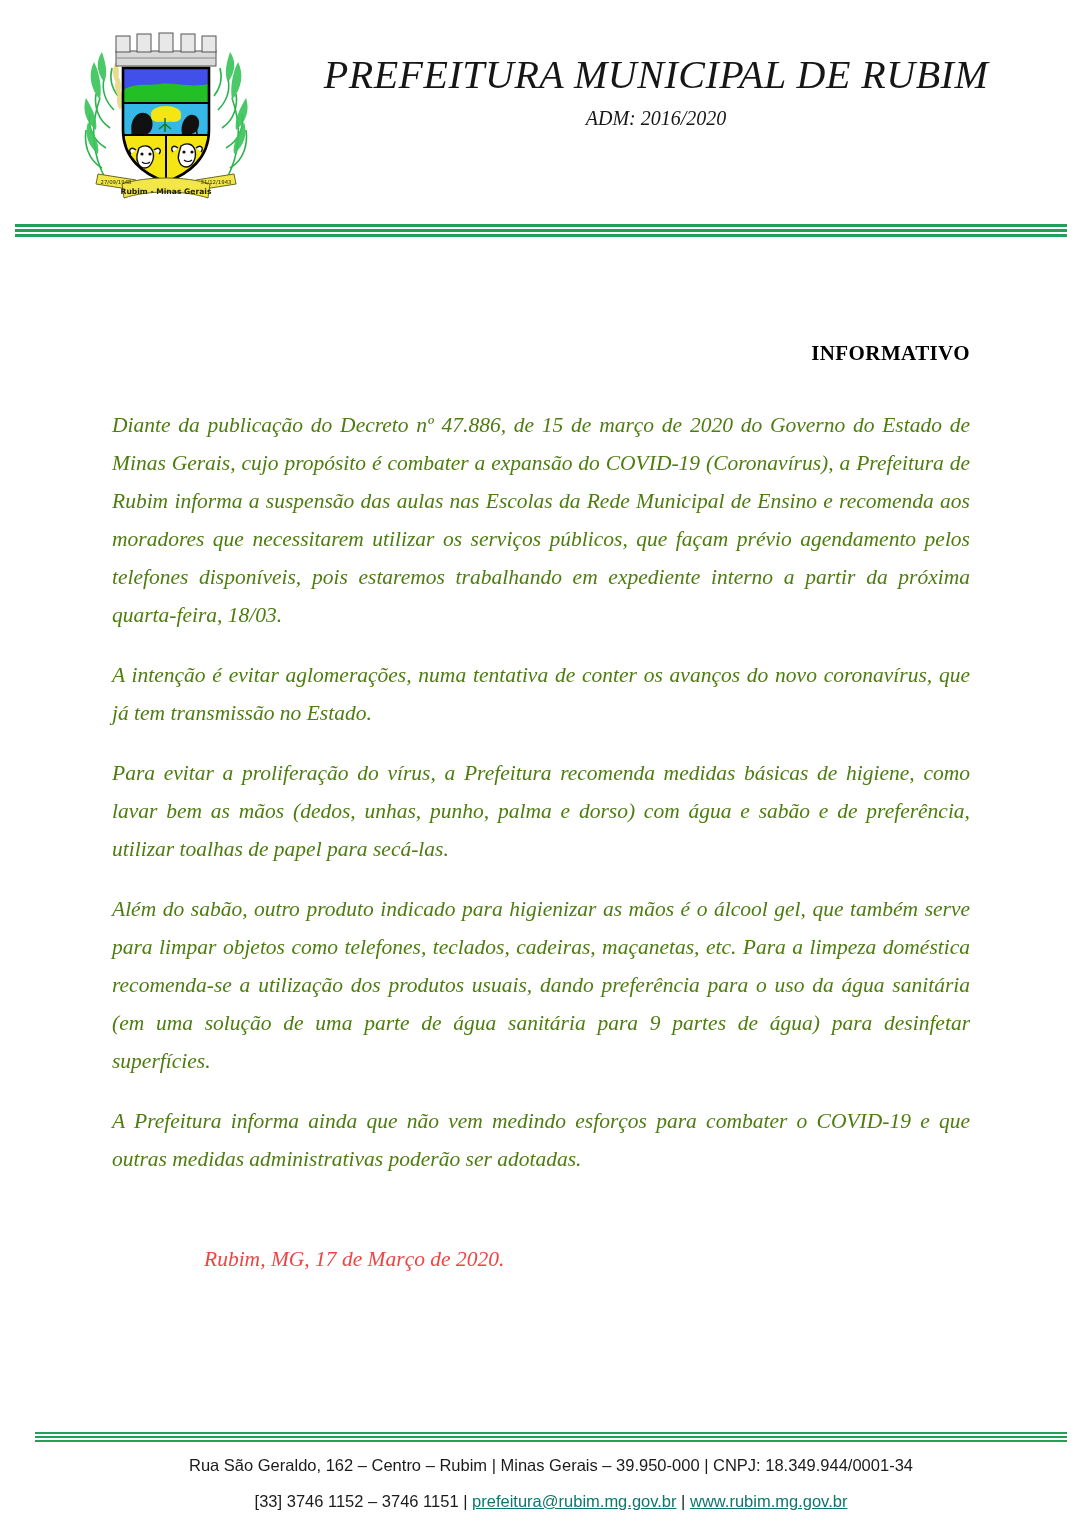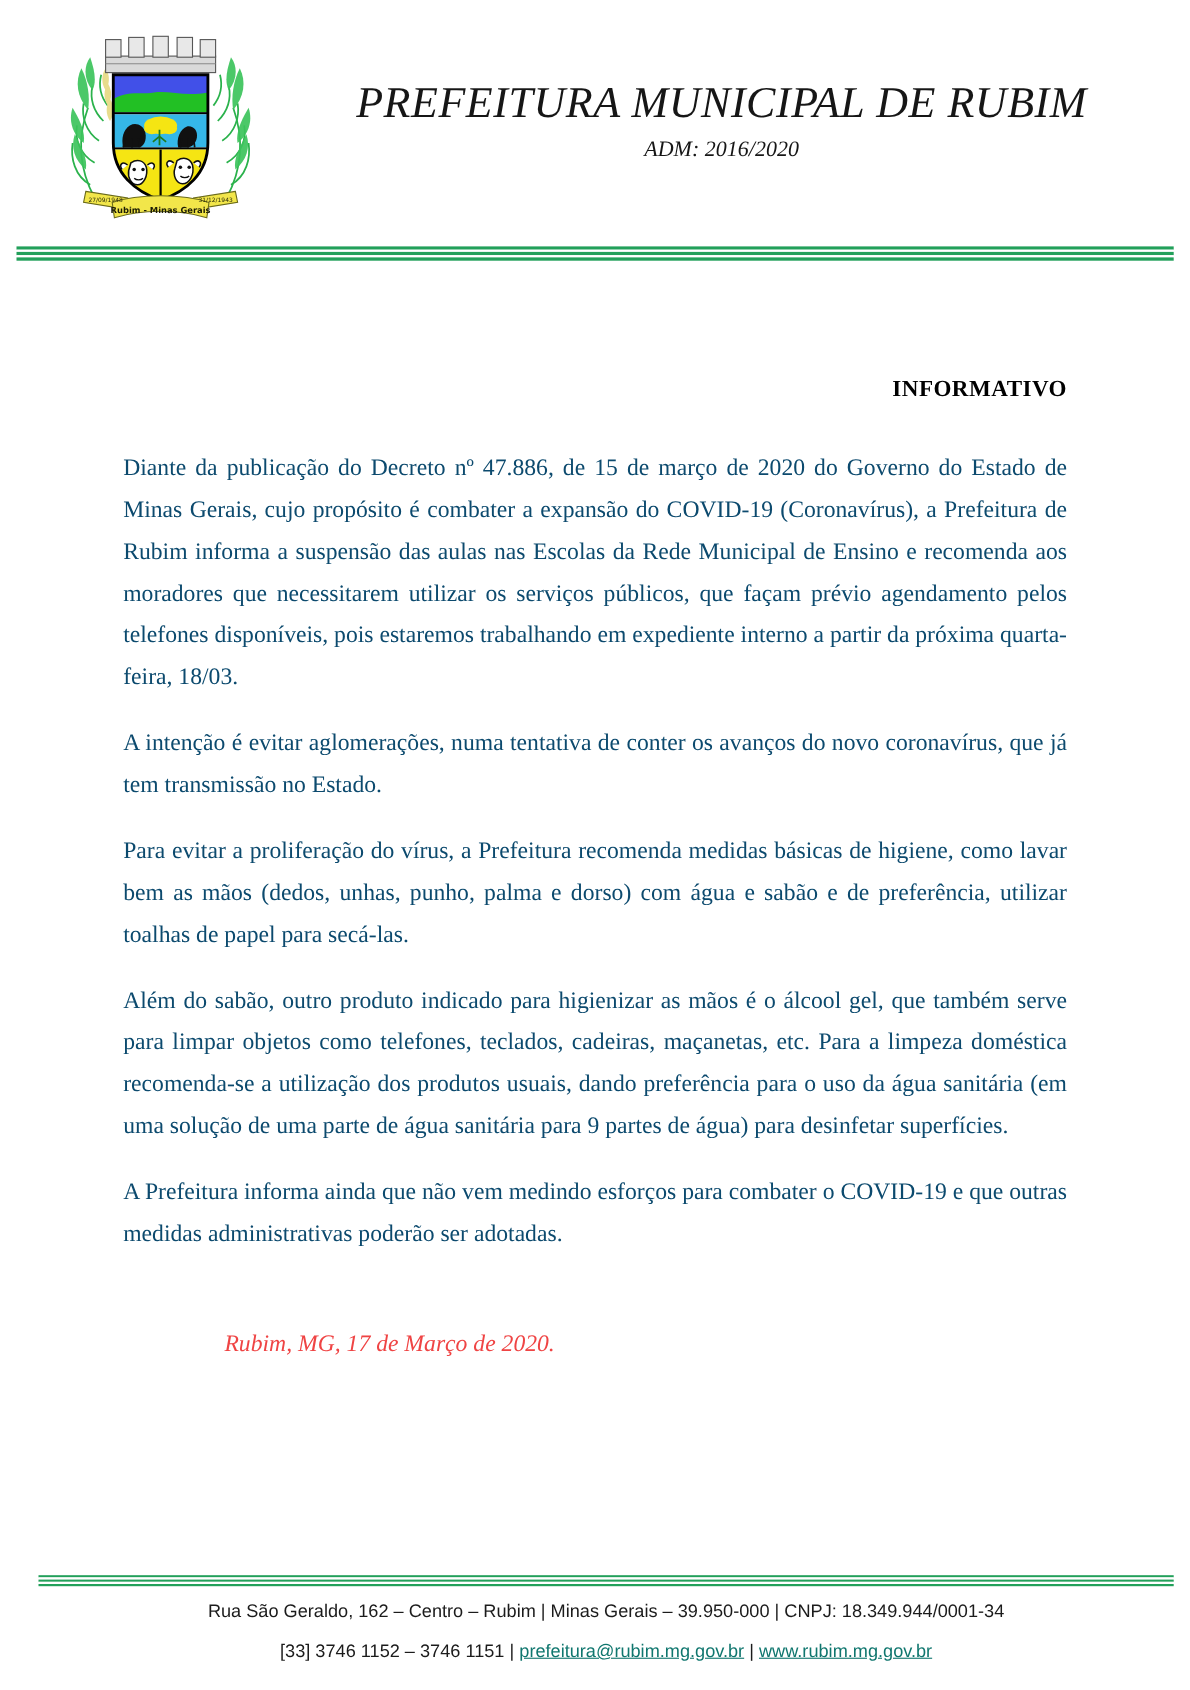--- a/index.html
+++ b/index.html
@@ -16,32 +16,32 @@
     overflow: hidden;
   }
 
   
   .header {
     position: relative;
     height: 212px;
   }
   .crest-wrap {
     position: absolute;
-    left: 56px;
+    left: 76px;
     top: 22px;
     width: 180px;
     height: 186px;
   }
   .crest-svg { display: block; width: 180px; height: 186px; }
 
   .header-titles {
     position: absolute;
     left: 260px;
     right: 30px;
-    top: 70px;
+    top: 52px;
     text-align: center;
   }
   .org-title {
     font-family: "Liberation Serif", "DejaVu Serif", serif;
     font-style: italic;
     font-weight: 400;
     font-size: 40px;
     letter-spacing: 0.5px;
     line-height: 1.15;
     color: #161616;
@@ -76,26 +76,27 @@
   .doc-title {
     text-align: right;
     font-weight: bold;
     font-size: 21px;
     font-style: normal;
     letter-spacing: 0.4px;
     margin-bottom: 40px;
     font-family: "Liberation Serif", "DejaVu Serif", serif;
   }
   .para {
+    font-style: italic;
     font-size: 21.5px;
     line-height: 38px;
     text-align: justify;
     text-justify: inter-word;
     margin: 0 0 22px 0;
-    color: #0c4a6e;
+    color: #4d7c0f;
   }
   .para:last-of-type { margin-bottom: 0; }
 
   .signature-line {
     font-style: italic;
     font-size: 21.5px;
     line-height: 38px;
     margin-top: 62px;
     padding-left: 92px;
     color: #ef4444;

